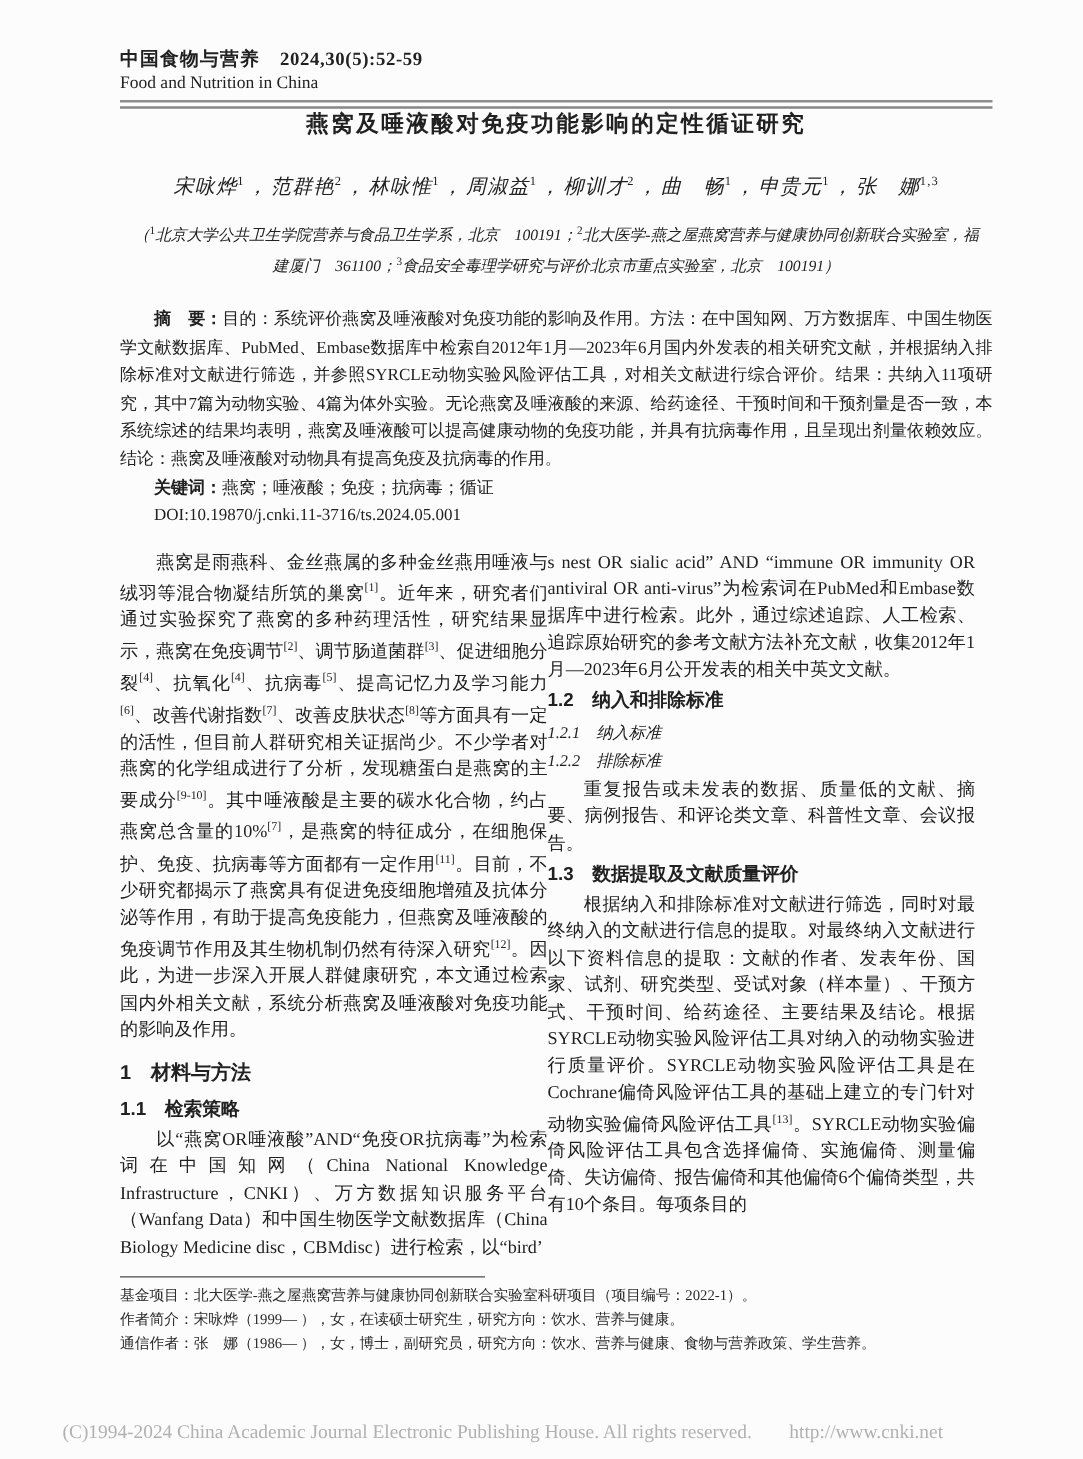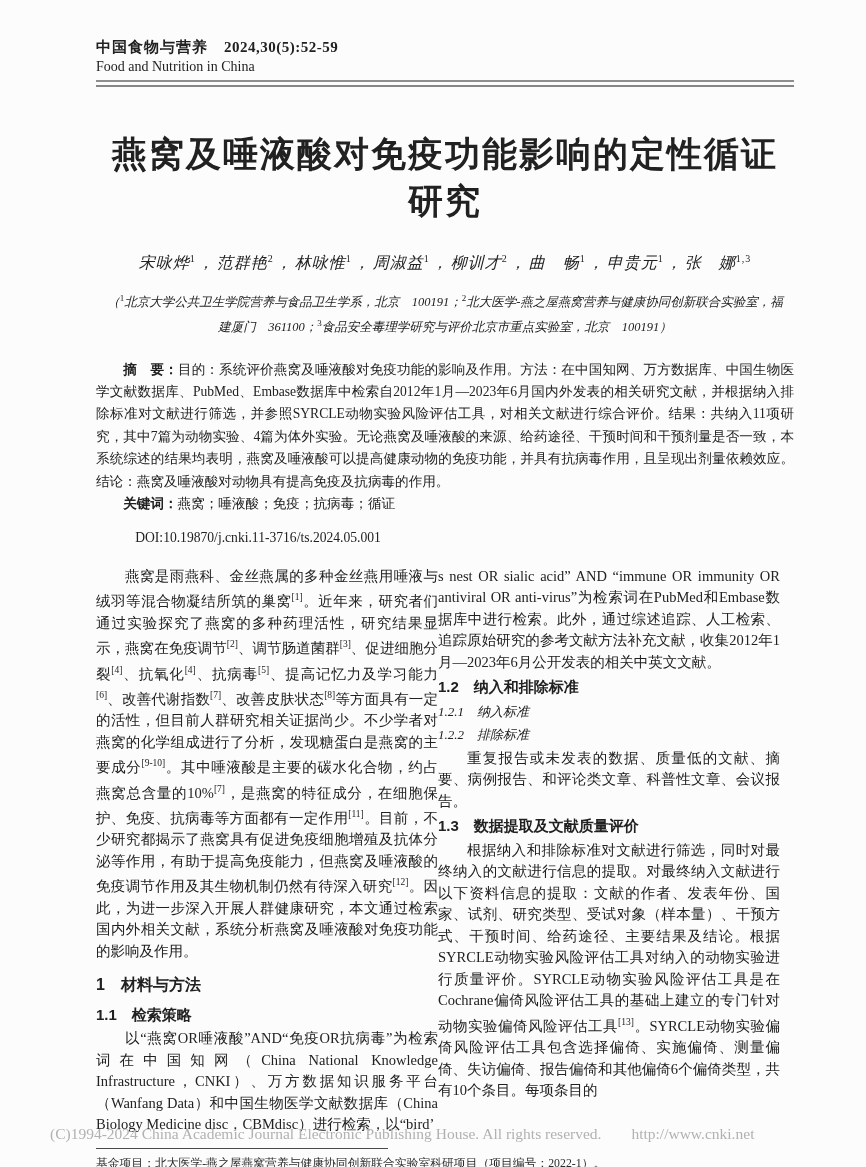--- a/index.html
+++ b/index.html
@@ -11,53 +11,53 @@
   .page{position:absolute;left:96px;top:0;width:698px;}
 
   
   .jheader{margin-top:38px;}
   .jheader-cn{font-size:15px;font-weight:bold;letter-spacing:1px;}
   .jheader-issue{font-size:15px;font-weight:bold;margin-left:16px;letter-spacing:0.5px;}
   .jheader-en{font-size:14px;margin-top:2px;}
   .double-rule{margin-top:5px;height:3px;border-top:2px solid #8e8e8e;border-bottom:2px solid #868686;}
 
   
-  .title{margin-top:44px;text-align:center;font-family:"Liberation Sans","DejaVu Sans",sans-serif;
-         font-weight:bold;font-size:35px;letter-spacing:2px;}
+  .title{text-align:center;font-family:"Liberation Sans","DejaVu Sans",sans-serif;
+         font-weight:bold;font-size:18px;letter-spacing:2px;}
   .authors{margin-top:28px;text-align:center;font-size:16px;font-style:italic;letter-spacing:1px;}
   .authors sup{font-size:10px;font-style:normal;}
   .author-sep{margin:0 2px;}
   .affiliations{margin-top:14px;text-align:center;font-size:12.5px;line-height:21px;font-style:italic;padding:0 6px;}
   .affiliations sup{font-size:9px;font-style:normal;}
 
   
   .abstract{margin-top:20px;font-size:13.6px;line-height:22.4px;text-align:justify;}
   .hei{font-family:"Liberation Sans","DejaVu Sans",sans-serif;font-weight:bold;}
   .abstract-lead{text-indent:2em;margin:0;}
   .keywords{font-size:13.6px;line-height:22.4px;text-indent:2em;margin:0;}
-  .doi{font-size:13.6px;line-height:22.4px;text-indent:2em;margin:12px;}
+  .doi{font-size:13.6px;line-height:22.4px;text-indent:2em;margin:0;}
 
   
   .columns{margin-top:16px;display:flex;gap:0;align-items:flex-start;}
   .col{width:342px;font-size:14.5px;line-height:21.5px;text-align:justify;}
   .para{text-indent:2em;margin:0;}
   .para-cont{text-indent:0;margin:0;}
   .col sup{font-size:9.5px;}
   .h1{font-family:"Liberation Sans","DejaVu Sans",sans-serif;font-weight:bold;font-size:16px;margin:12px 0 8px;}
   .h2{font-family:"Liberation Sans","DejaVu Sans",sans-serif;font-weight:bold;font-size:15px;margin:3px 0;}
   .h3{font-size:13px;margin:2px 0;font-style:italic;}
 
   
   .footnote{margin-top:12px;font-size:11.8px;line-height:19px;color:#2a2a2a;}
   .footnote-rule{width:292px;border:none;border-top:1px solid #4a4a4a;margin:0 0 5px 0;}
   .fn-label{font-family:Liberation Serif, serif;}
   .fn-line{margin:0;}
 
   
-  .footer{position:absolute;left:50px;bottom:24px;font-size:15.5px;color:#b1b1b1;
+  .footer{position:absolute;left:50px;bottom:12px;font-size:15.5px;color:#b1b1b1;
           font-family:"Liberation Serif","DejaVu Serif",serif;}
   .footer-url{margin-left:30px;}
 </style>
 </head>
 <body>
 
 <div class="page">
 
   <div class="jheader">
     <div>

